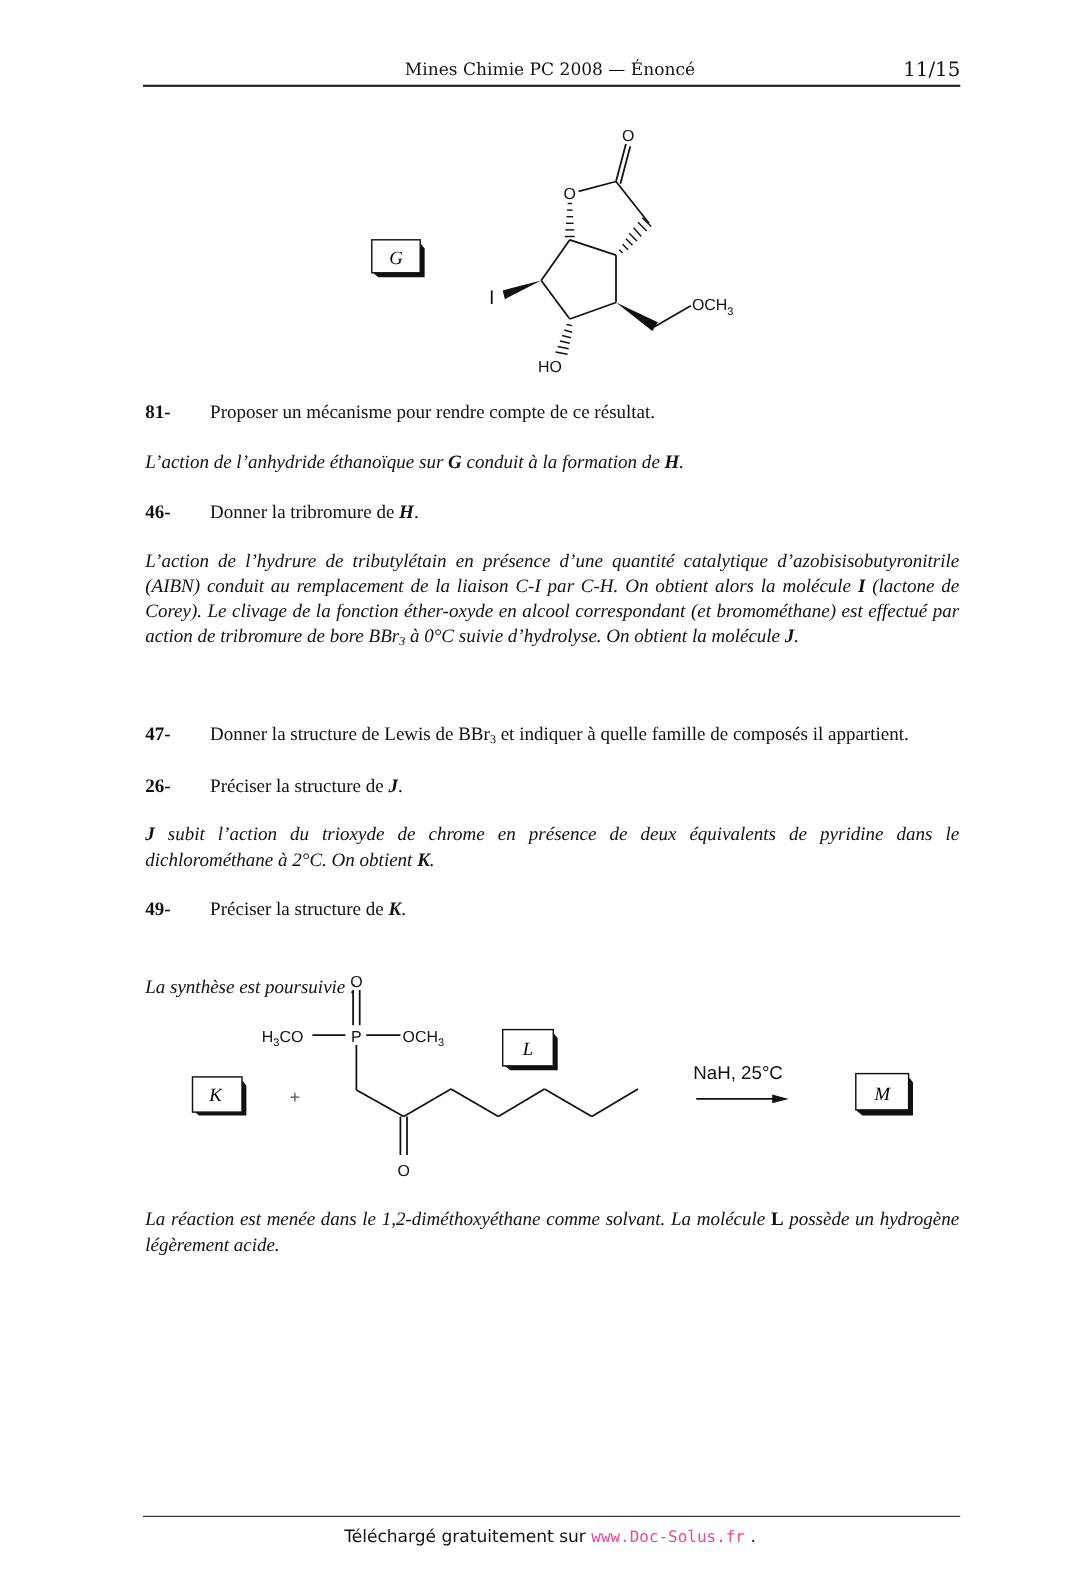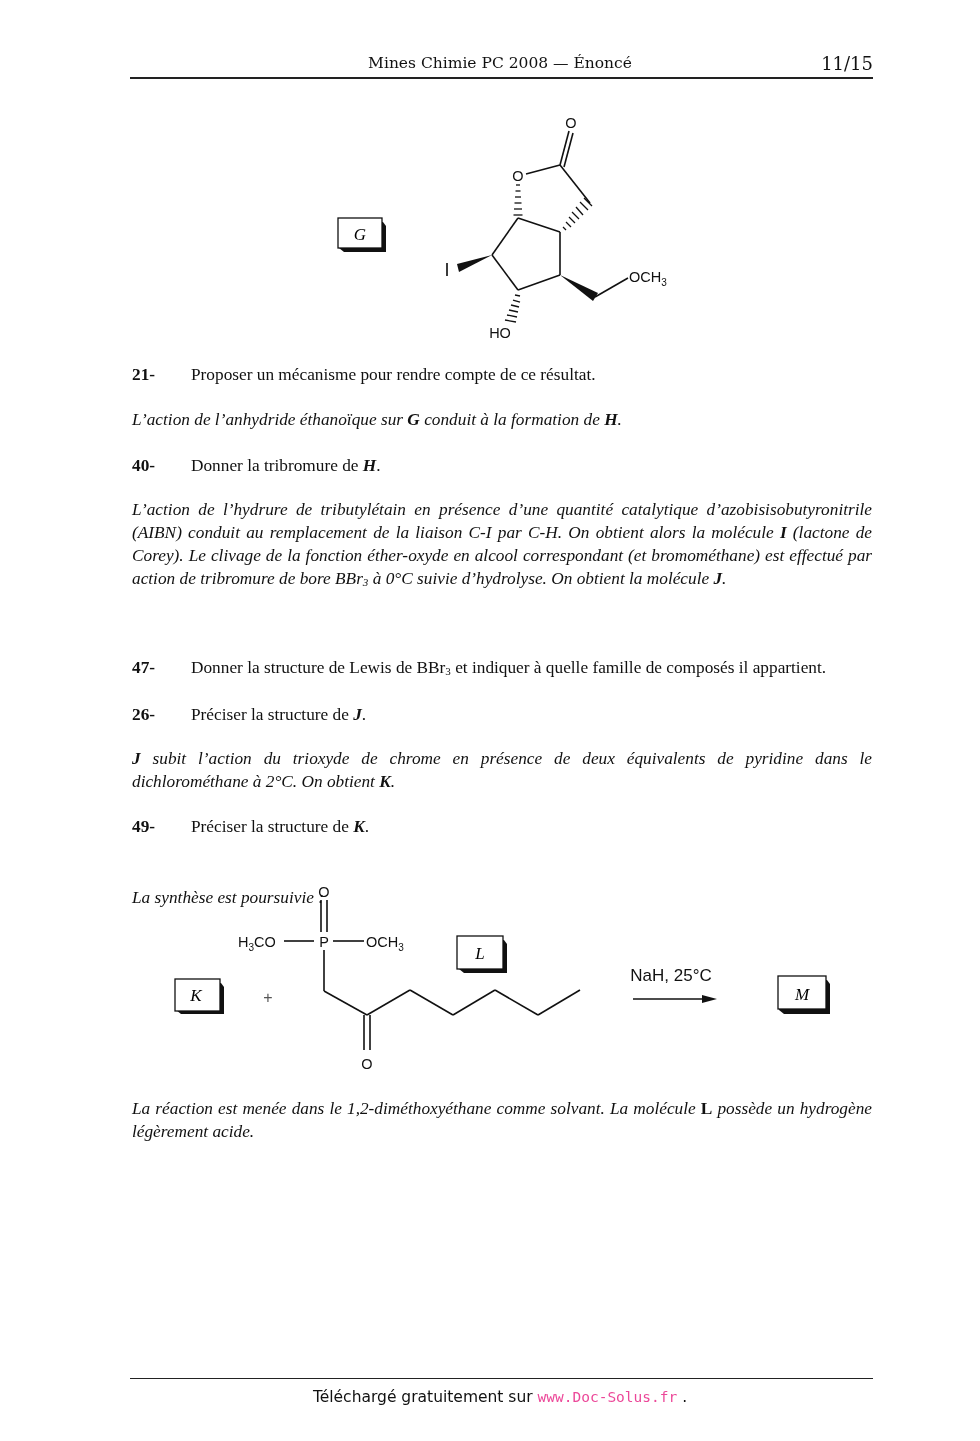--- a/index.html
+++ b/index.html
@@ -90,29 +90,29 @@
   <g font-size="14.5" fill="#111">
     <text x="571" y="128" text-anchor="middle">O</text>
     <text x="518" y="181" text-anchor="middle">O</text>
     <text x="447" y="276" text-anchor="middle" font-family="Liberation Serif, serif" font-size="18">I</text>
     <text x="500" y="338" text-anchor="middle">HO</text>
     <text x="629" y="282"><tspan>OCH</tspan><tspan font-size="10" dy="4">3</tspan></text>
   </g>
 </svg>
 
 <div class="abs txt" style="top:363px;">
-  <span class="qnum">21-</span><span>Proposer un mécanisme pour rendre compte de ce résultat.</span>
+  <span class="qnum">81-</span><span>Proposer un mécanisme pour rendre compte de ce résultat.</span>
 </div>
 
 <div class="abs txt it" style="top:408px;">
   <span>L’action de l’anhydride éthanoïque sur </span><span class="b">G</span><span> conduit à la formation de </span><span class="b">H</span><span>.</span>
 </div>
 
 <div class="abs txt" style="top:454px;">
-  <span class="qnum">40-</span><span>Donner la tribromure de </span><span class="bi">H</span><span>.</span>
+  <span class="qnum">46-</span><span>Donner la tribromure de </span><span class="bi">H</span><span>.</span>
 </div>
 
 <div class="abs txt it" style="top:498px;">
   <span>L’action de l’hydrure de tributylétain en présence d’une quantité catalytique d’azobisisobutyronitrile (AIBN) conduit au remplacement de la liaison C-I par C-H. On obtient alors la molécule </span><span class="b">I</span><span> (lactone de Corey). Le clivage de la fonction éther-oxyde en alcool correspondant (et bromométhane) est effectué par action de tribromure de bore BBr</span><sub>3</sub><span> à 0°C suivie d’hydrolyse. On obtient la molécule </span><span class="b">J</span><span>.</span>
 </div>
 
 <div class="abs txt" style="top:656px;">
   <span class="qnum">47-</span><span>Donner la structure de Lewis de BBr</span><sub>3</sub><span> et indiquer à quelle famille de composés il appartient.</span>
 </div>
 

